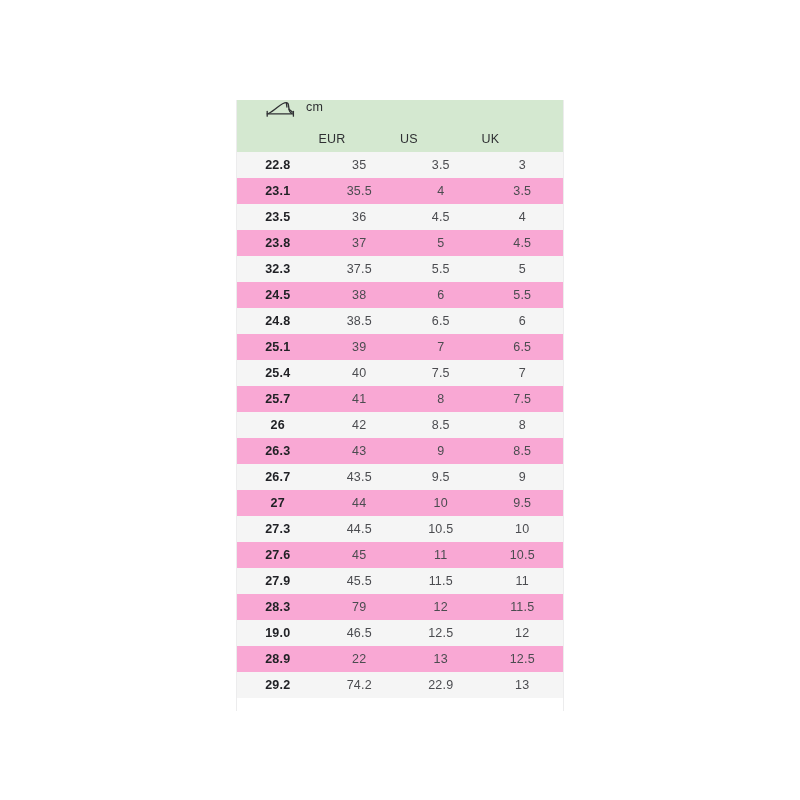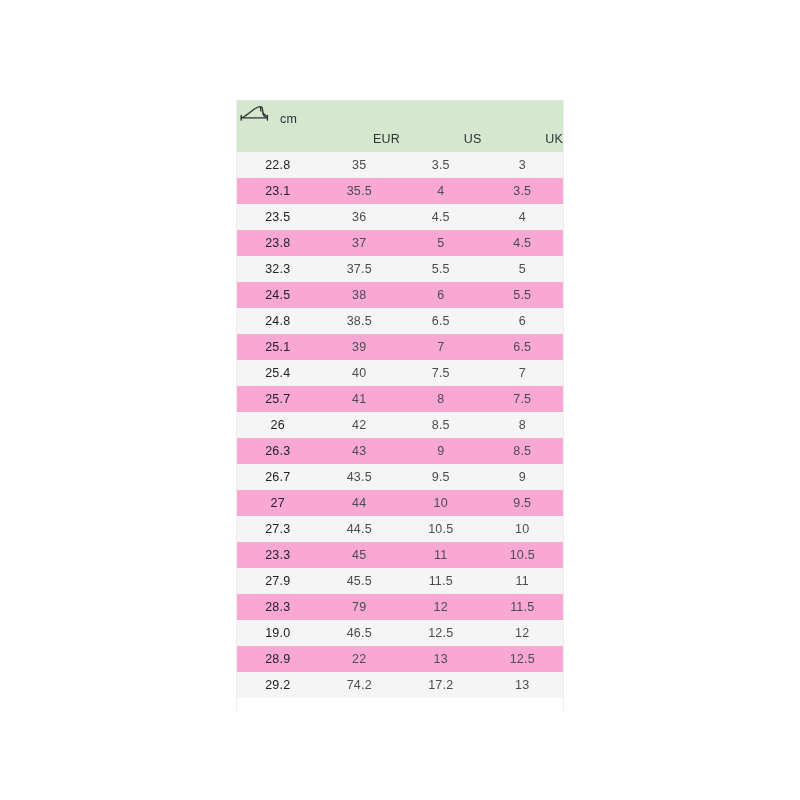--- a/index.html
+++ b/index.html
@@ -32,22 +32,22 @@
   }
 
   
   .thead {
     background: #d4e8d0;
   }
 
   .unit-row {
     height: 26px;
     display: flex;
-    align-items: flex-end;
-    padding-left: 0;
+    align-items: flex-start;
+    padding-left: 26px;
   }
 
   .foot-icon {
     display: inline-block;
     width: 38px;
     height: 22px;
     line-height: 0;
   }
 
   .foot-icon svg {
@@ -63,21 +63,21 @@
 
   .header-row {
     display: flex;
     height: 26px;
     align-items: center;
   }
 
   .header-row .cell {
     font-size: 12.5px;
     color: #2f3033;
-    text-align: right;
+    text-align: left;
     letter-spacing: 0.2px;
   }
 
   
   .row {
     display: flex;
     height: 26px;
     align-items: center;
   }
 
@@ -86,21 +86,21 @@
 
   .cell {
     flex: 0 0 25%;
     text-align: center;
     font-size: 12.5px;
     color: #4b4c50;
     letter-spacing: 0.2px;
   }
 
   .cell.cm {
-    font-weight: normal;
+    font-weight: bold;
     color: #212226;
   }
 
   .table-foot {
     height: 13px;
     background: #ffffff;
   }
 </style>
 </head>
 <body>
@@ -225,21 +225,21 @@
           <div class="cell">10</div>
           <div class="cell">9.5</div>
         </div>
         <div class="row stripe">
           <div class="cell cm">27.3</div>
           <div class="cell">44.5</div>
           <div class="cell">10.5</div>
           <div class="cell">10</div>
         </div>
         <div class="row plain">
-          <div class="cell cm">23.3</div>
+          <div class="cell cm">27.6</div>
           <div class="cell">45</div>
           <div class="cell">11</div>
           <div class="cell">10.5</div>
         </div>
         <div class="row stripe">
           <div class="cell cm">27.9</div>
           <div class="cell">45.5</div>
           <div class="cell">11.5</div>
           <div class="cell">11</div>
         </div>
@@ -257,21 +257,21 @@
         </div>
         <div class="row plain">
           <div class="cell cm">28.9</div>
           <div class="cell">22</div>
           <div class="cell">13</div>
           <div class="cell">12.5</div>
         </div>
         <div class="row stripe">
           <div class="cell cm">29.2</div>
           <div class="cell">74.2</div>
-          <div class="cell">17.2</div>
+          <div class="cell">22.9</div>
           <div class="cell">13</div>
         </div>
       </div>
 
     <div class="table-foot"></div>
 
   </div>
 
 </div>
 

